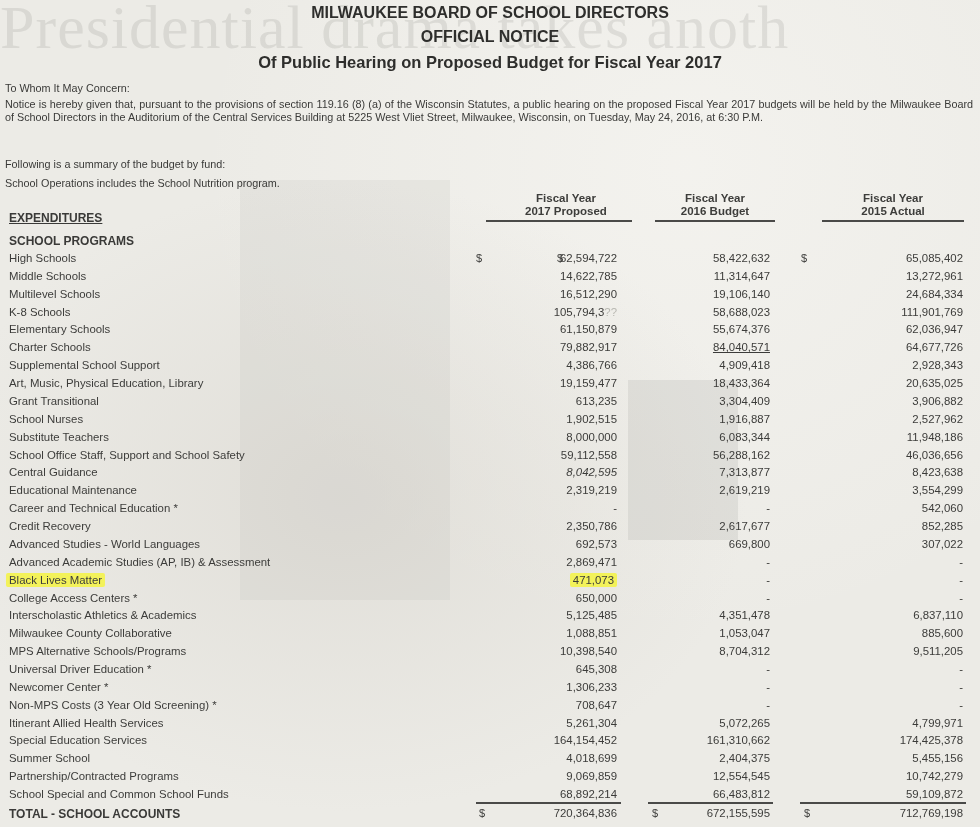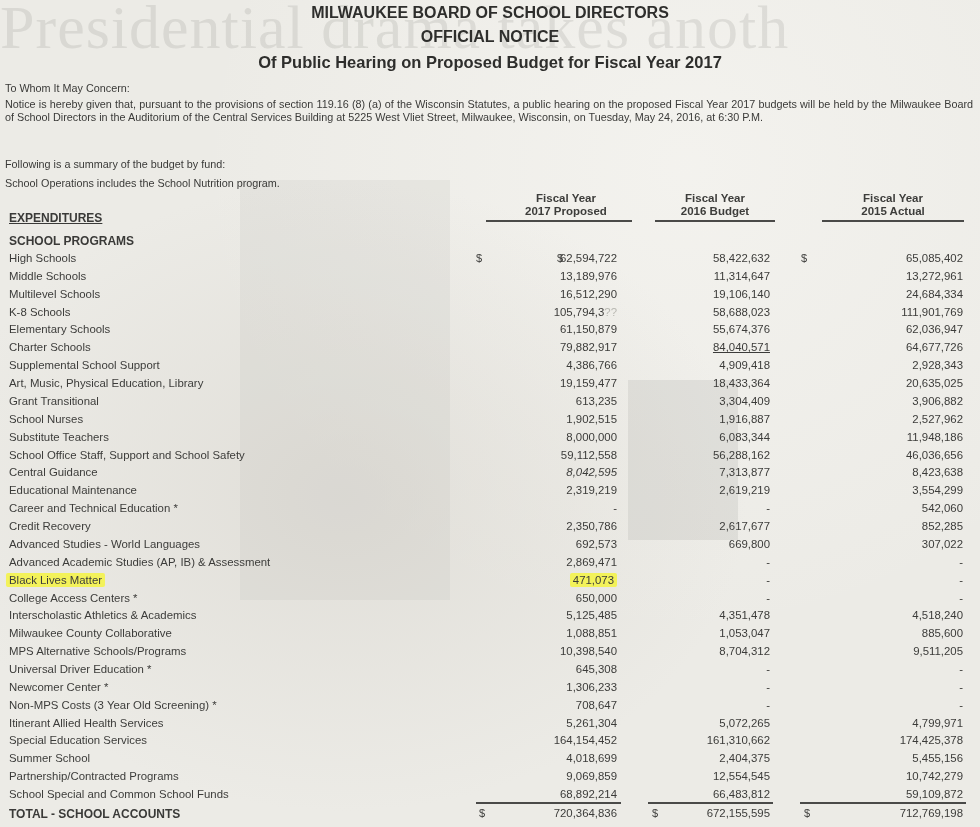--- a/index.html
+++ b/index.html
@@ -87,21 +87,21 @@
 
 <div id="rows">
     <div class="label" style="top: 252px;"><span>High Schools</span></div>
     <div class="val" style="top: 252px; left: 497px;"><span>62,594,722</span></div>
     <div class="val" style="top: 252px; left: 650px;"><span>58,422,632</span></div>
     <div class="val" style="top: 252px; left: 843px;"><span>65,085,402</span></div>
     <div class="dollar" style="top: 252px; left: 476px;">$</div>
     <div class="dollar" style="top: 252px; left: 557px;">$</div>
     <div class="dollar" style="top: 252px; left: 801px;">$</div>
     <div class="label" style="top: 270px;"><span>Middle Schools</span></div>
-    <div class="val" style="top: 270px; left: 497px;"><span>13,189,976</span></div>
+    <div class="val" style="top: 270px; left: 497px;"><span>14,622,785</span></div>
     <div class="val" style="top: 270px; left: 650px;"><span>11,314,647</span></div>
     <div class="val" style="top: 270px; left: 843px;"><span>13,272,961</span></div>
     <div class="label" style="top: 288px;"><span>Multilevel Schools</span></div>
     <div class="val" style="top: 288px; left: 497px;"><span>16,512,290</span></div>
     <div class="val" style="top: 288px; left: 650px;"><span>19,106,140</span></div>
     <div class="val" style="top: 288px; left: 843px;"><span>24,684,334</span></div>
     <div class="label" style="top: 306px;"><span>K-8 Schools</span></div>
     <div class="val" style="top: 306px; left: 497px;"><span>105,794,3</span><span class="obsc">??</span></div>
     <div class="val" style="top: 306px; left: 650px;"><span>58,688,023</span></div>
     <div class="val" style="top: 306px; left: 843px;"><span>111,901,769</span></div>
@@ -165,21 +165,21 @@
     <div class="val" style="top: 574px; left: 497px;"><span class="hl">471,073</span></div>
     <div class="val" style="top: 574px; left: 650px;"><span>-</span></div>
     <div class="val" style="top: 574px; left: 843px;"><span>-</span></div>
     <div class="label" style="top: 592px;"><span>College Access Centers *</span></div>
     <div class="val" style="top: 592px; left: 497px;"><span>650,000</span></div>
     <div class="val" style="top: 592px; left: 650px;"><span>-</span></div>
     <div class="val" style="top: 592px; left: 843px;"><span>-</span></div>
     <div class="label" style="top: 609px;"><span>Interscholastic Athletics &amp; Academics</span></div>
     <div class="val" style="top: 609px; left: 497px;"><span>5,125,485</span></div>
     <div class="val" style="top: 609px; left: 650px;"><span>4,351,478</span></div>
-    <div class="val" style="top: 609px; left: 843px;"><span>4,518,240</span></div>
+    <div class="val" style="top: 609px; left: 843px;"><span>6,837,110</span></div>
     <div class="label" style="top: 627px;"><span>Milwaukee County Collaborative</span></div>
     <div class="val" style="top: 627px; left: 497px;"><span>1,088,851</span></div>
     <div class="val" style="top: 627px; left: 650px;"><span>1,053,047</span></div>
     <div class="val" style="top: 627px; left: 843px;"><span>885,600</span></div>
     <div class="label" style="top: 645px;"><span>MPS Alternative Schools/Programs</span></div>
     <div class="val" style="top: 645px; left: 497px;"><span>10,398,540</span></div>
     <div class="val" style="top: 645px; left: 650px;"><span>8,704,312</span></div>
     <div class="val" style="top: 645px; left: 843px;"><span>9,511,205</span></div>
     <div class="label" style="top: 663px;"><span>Universal Driver Education *</span></div>
     <div class="val" style="top: 663px; left: 497px;"><span>645,308</span></div>

